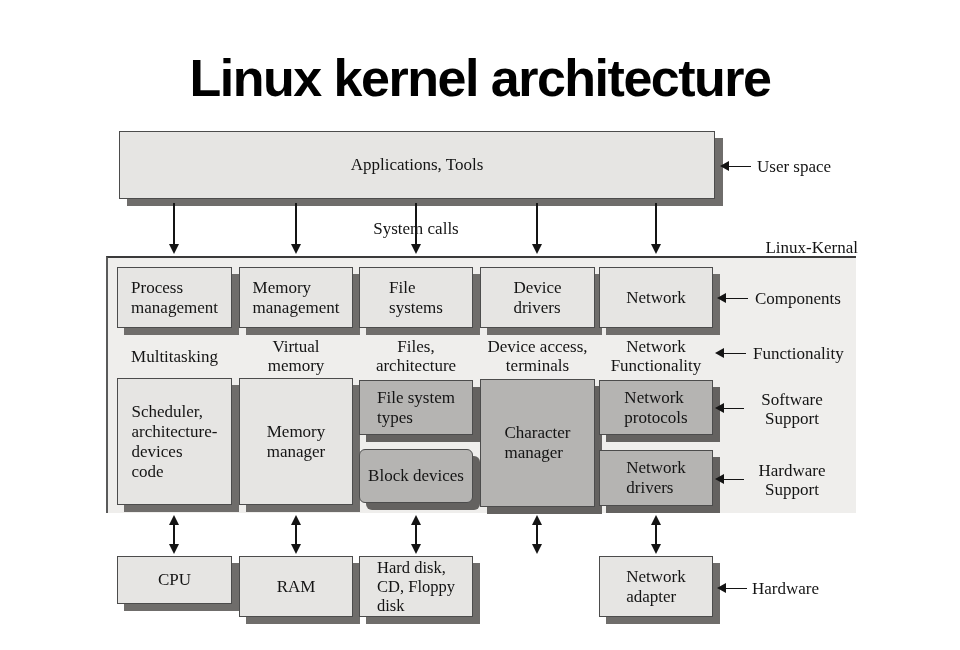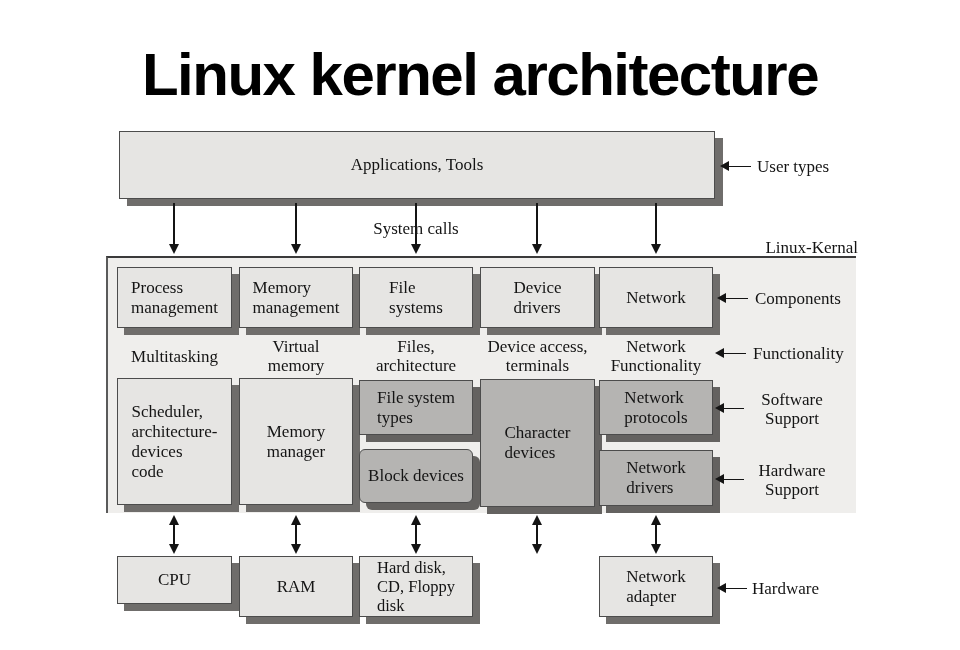--- a/index.html
+++ b/index.html
@@ -1,22 +1,22 @@
 <!DOCTYPE html>
 <html><head>
 <meta charset="utf-8">
 <style>
   html,body{margin:0;padding:0;background:#ffffff;}
   .canvas{
     position:relative;width:960px;height:650px;background:#ffffff;overflow:hidden;
     font-family:"Liberation Serif", serif;color:#141414;
   }
   .title{
-    position:absolute;left:0;right:0;top:40px;margin:0;text-align:center;
-    font-family:"Liberation Sans", sans-serif;font-weight:bold;font-size:60px;
+    position:absolute;left:0;right:0;top:40px;margin:8px;text-align:center;
+    font-family:"Liberation Sans", sans-serif;font-weight:bold;font-size:52px;
     letter-spacing:-1.5px;color:#000;
   }
   .box{
     position:absolute;border:1px solid #4c4c4c;box-sizing:border-box;
     display:flex;align-items:center;justify-content:center;text-align:left;
     white-space:pre-line;font-size:17px;line-height:20px;
   }
   .light{background:#e6e5e3;box-shadow:7px 7px 0 #6f6d6b;}
   .mid{background:#b5b4b2;box-shadow:7px 7px 0 #646260;}
   .app{background:#e6e5e3;box-shadow:8px 7px 0 #6f6d6b;}
@@ -103,21 +103,21 @@
   <div class="box light" style="left:117px;top:378px;width:115px;height:127px;">Scheduler,
 architecture-
 devices
 code</div>
   <div class="box light" style="left:239px;top:378px;width:114px;height:127px;">Memory
 manager</div>
   <div class="box mid" style="left:359px;top:380px;width:114px;height:55px;">File system
 types</div>
   <div class="box mid" style="left:359px;top:449px;width:114px;height:54px;border-radius:6px;">Block devices</div>
   <div class="box mid" style="left:480px;top:379px;width:115px;height:128px;">Character
-devices</div>
+manager</div>
   <div class="box mid" style="left:599px;top:380px;width:114px;height:55px;">Network
 protocols</div>
   <div class="box mid" style="left:599px;top:450px;width:114px;height:56px;">Network
 drivers</div>
 
   <div class="arrow-v both" style="left:169px;top:515px;height:39px;">
       <span class="line"></span>
       <span class="head-up"></span>
       <span class="head-down"></span>
     </div>
@@ -168,21 +168,21 @@
     </div>
   <div class="arrow-left" style="left:715px;top:474px;width:29px;">
       <span class="line"></span>
       <span class="head"></span>
     </div>
   <div class="arrow-left" style="left:717px;top:583px;width:30px;">
       <span class="line"></span>
       <span class="head"></span>
     </div>
 
-  <div class="flabel left-align" style="left:757px;top:156px;width:110px;height:20px;">User types</div>
+  <div class="flabel left-align" style="left:757px;top:156px;width:110px;height:20px;">User space</div>
   <div class="flabel left-align" style="left:755px;top:288px;width:110px;height:20px;">Components</div>
   <div class="flabel left-align" style="left:753px;top:343px;width:110px;height:20px;">Functionality</div>
   <div class="flabel" style="left:750px;top:389px;width:84px;height:40px;">Software
 Support</div>
   <div class="flabel" style="left:750px;top:460px;width:84px;height:40px;">Hardware
 Support</div>
   <div class="flabel left-align" style="left:752px;top:578px;width:110px;height:20px;">Hardware</div>
 
 </div>
 

